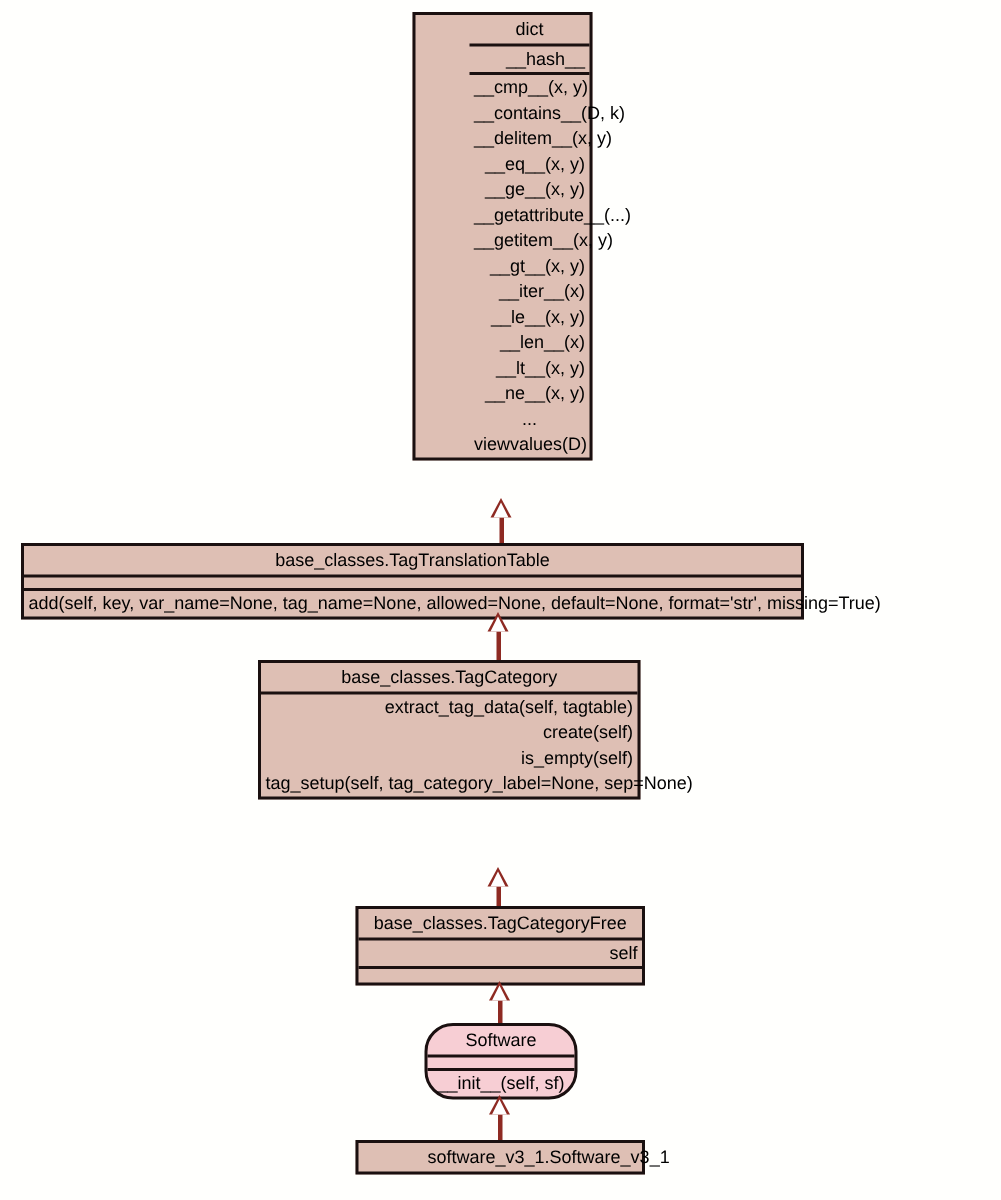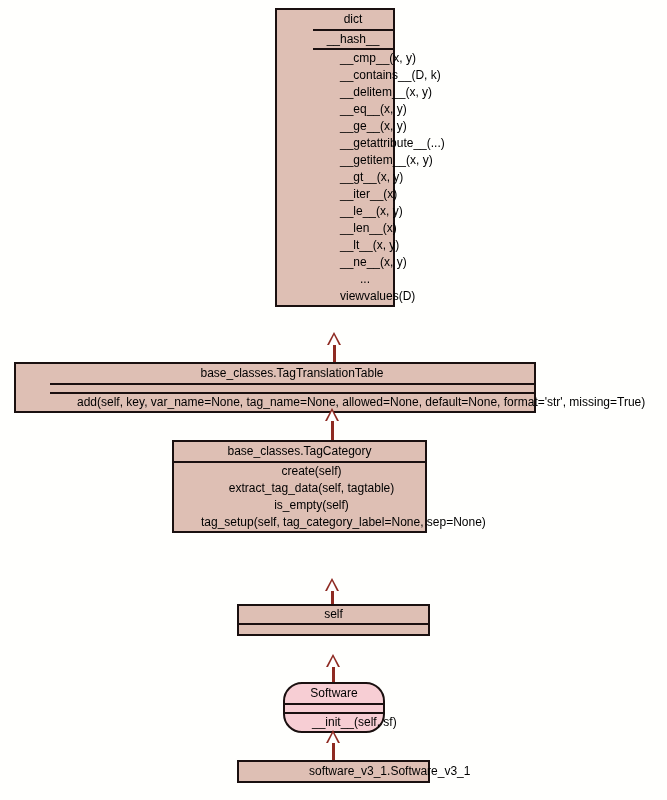--- a/index.html
+++ b/index.html
@@ -31,38 +31,37 @@
   }
   .uml-box.light {
     background: #f7ced4;
   }
   .compartment {
     box-sizing: border-box;
     border-bottom: 2px solid #1a1010;
   }
   .compartment:last-child {
     border-bottom: none;
-    margin-left: 24px;
   }
   .compartment.empty {
     height: 9px;
   }
   .title-row {
     text-align: center;
     font-size: 12px;
     line-height: 16px;
     padding: 1px 4px 2px 4px;
     white-space: nowrap;
   }
   .row {
     font-size: 12px;
     line-height: 17px;
     padding: 0px 3px;
     white-space: nowrap;
-    text-align: center;
+    text-align: right;
   }
   .row.center {
     text-align: center;
   }
 
   
   .conn-stem {
     position: absolute;
     width: 3px;
     background: #8e2a22;
@@ -113,53 +112,56 @@
       <div class="row center">...</div>
       <div class="row">viewvalues(D)</div>
     </div>
   </div>
 
   <div class="conn-stem" style="left:333px; top:345px; height:18px;"></div>
   <div class="conn-arrow" style="left:327px; top:332px;">
     <div class="conn-arrow-inner" style="left:-5px; top:3px;"></div>
   </div>
 
-  <div class="uml-box" style="left:14px; top:362px; width:522px;padding-left:34px;">
+  <div class="uml-box" style="left:14px; top:362px; width:522px;">
     <div class="compartment">
       <div class="title-row">base_classes.TagTranslationTable</div>
     </div>
     <div class="compartment empty"></div>
     <div class="compartment">
       <div class="row">add(self, key, var_name=None, tag_name=None, allowed=None, default=None, format='str', missing=True)</div>
     </div>
   </div>
 
   <div class="conn-stem" style="left:331px; top:421px; height:20px;"></div>
   <div class="conn-arrow" style="left:325px; top:408px;">
     <div class="conn-arrow-inner" style="left:-5px; top:3px;"></div>
   </div>
 
   <div class="uml-box" style="left:172px; top:440px; width:255px;">
     <div class="compartment">
       <div class="title-row">base_classes.TagCategory</div>
     </div>
     <div class="compartment">
+      <div class="row">extract_tag_data(self, tagtable)</div>
       <div class="row">create(self)</div>
-      <div class="row">extract_tag_data(self, tagtable)</div>
       <div class="row">is_empty(self)</div>
       <div class="row">tag_setup(self, tag_category_label=None, sep=None)</div>
     </div>
   </div>
 
   <div class="conn-stem" style="left:331px; top:591px; height:14px;"></div>
   <div class="conn-arrow" style="left:325px; top:578px;">
     <div class="conn-arrow-inner" style="left:-5px; top:3px;"></div>
   </div>
 
   <div class="uml-box" style="left:237px; top:604px; width:193px;">
+    <div class="compartment">
+      <div class="title-row">base_classes.TagCategoryFree</div>
+    </div>
     <div class="compartment">
       <div class="row">self</div>
     </div>
     <div class="compartment empty"></div>
   </div>
 
   <div class="conn-stem" style="left:332px; top:667px; height:16px;"></div>
   <div class="conn-arrow" style="left:326px; top:654px;">
     <div class="conn-arrow-inner" style="left:-5px; top:3px;"></div>
   </div>

